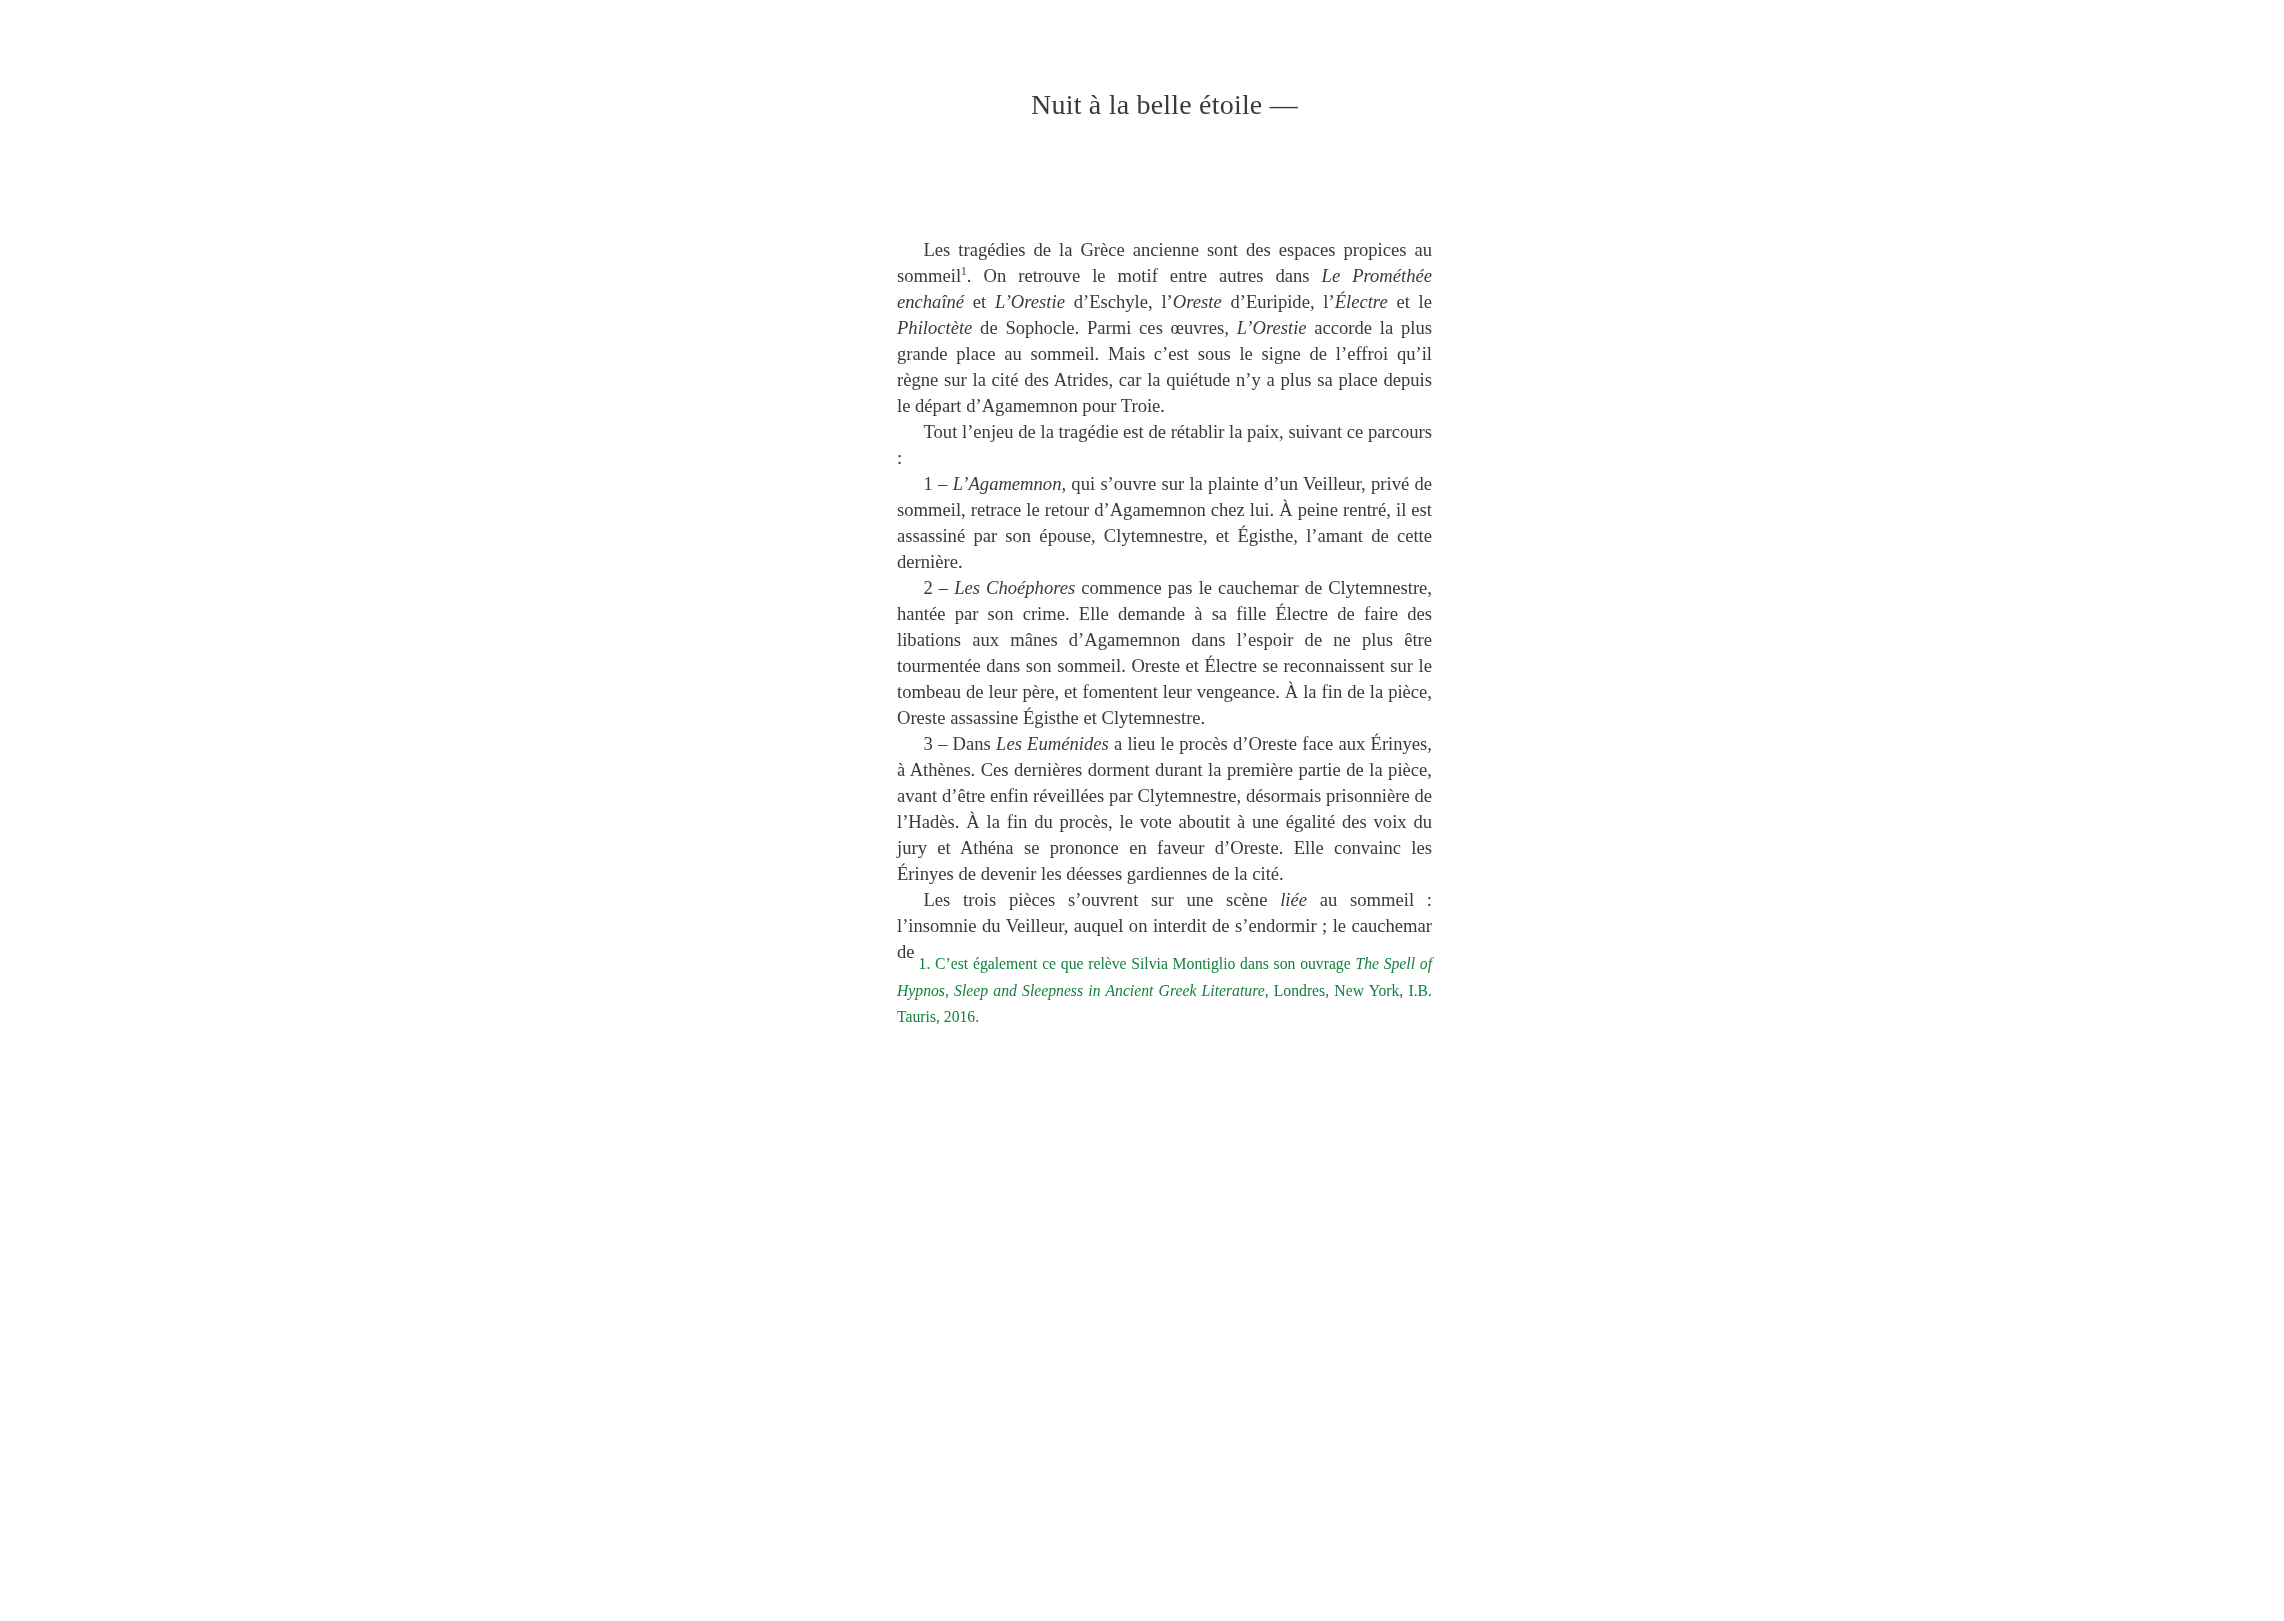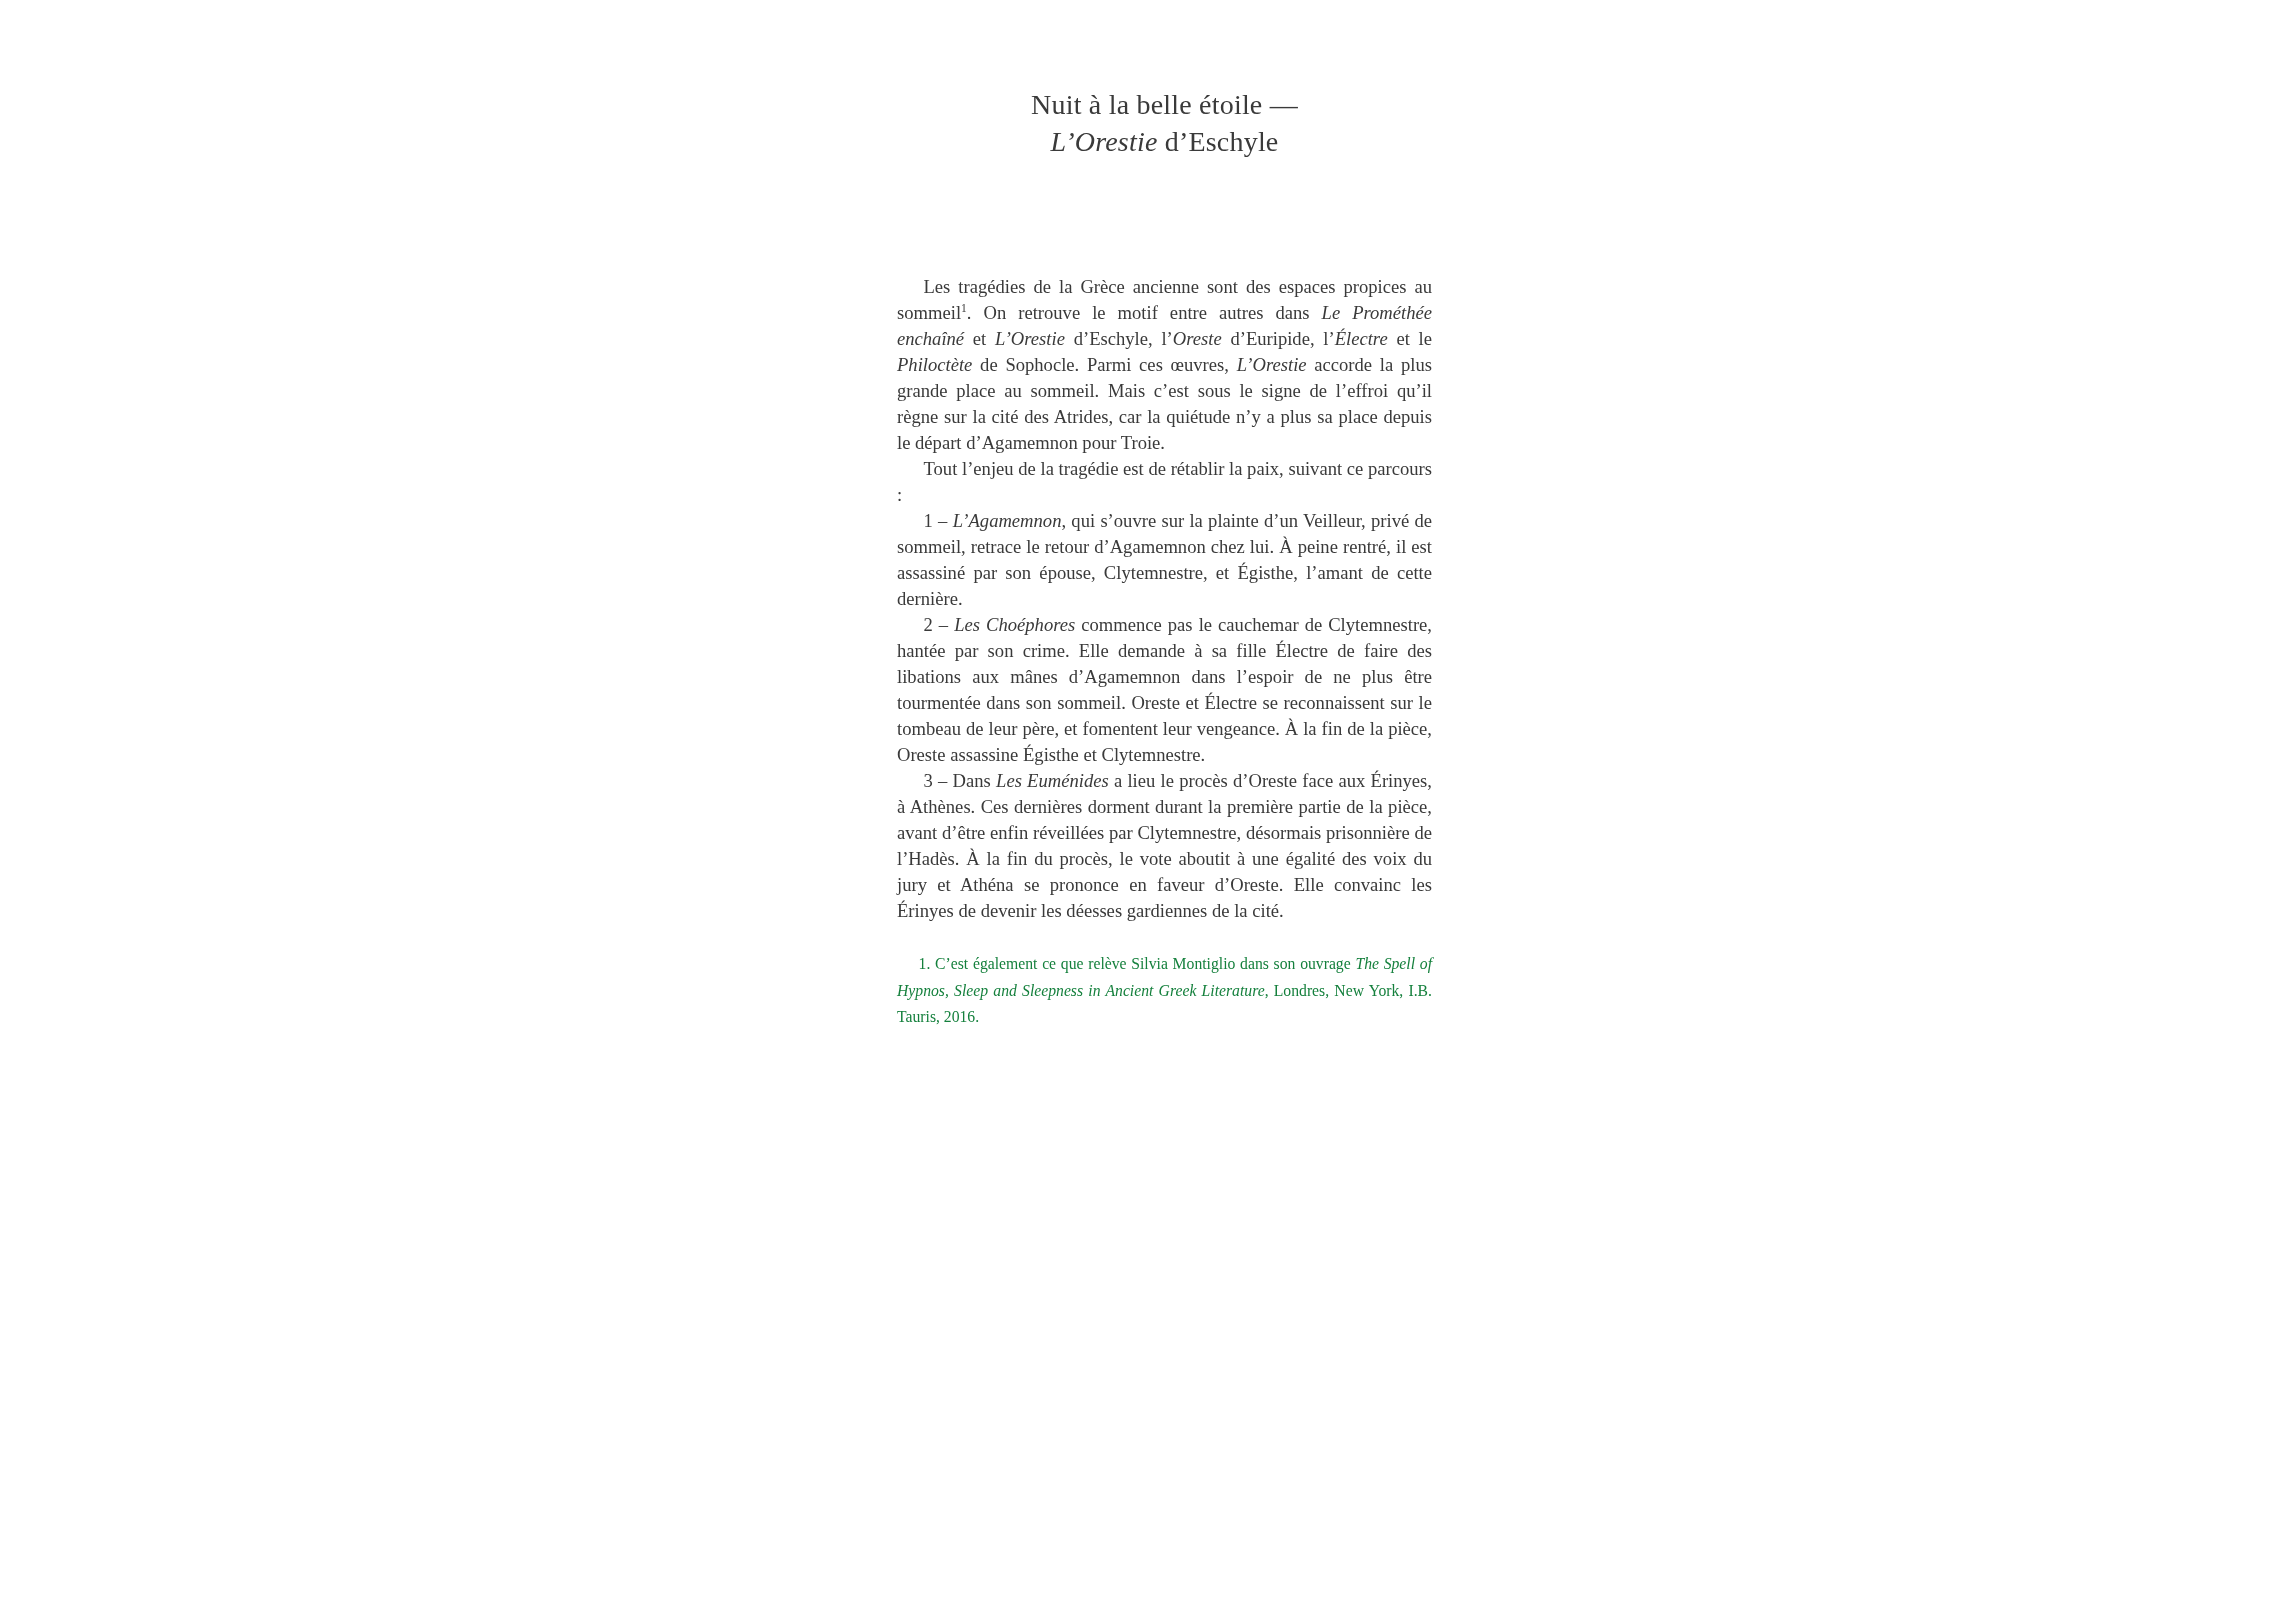--- a/index.html
+++ b/index.html
@@ -71,28 +71,28 @@
     color: #000000;
   }
 </style>
 </head>
 <body>
 
 <div class="page">
   <div class="content">
     <h1 class="title">
       <span class="title-line"><span>Nuit à la belle étoile —</span></span>
-      <span class="title-line"><span class="it">L’Orestie</span><span> d’Eschyle</span></span>
     </h1>
     <div class="body">
       <p class="para"><span>Les tragédies de la Grèce ancienne sont des espaces propices au sommeil</span><sup>1</sup><span>. On retrouve le motif entre autres dans </span><span class="it">Le Prométhée enchaîné</span><span> et </span><span class="it">L’Orestie</span><span> d’Eschyle, l’</span><span class="it">Oreste</span><span> d’Euripide, l’</span><span class="it">Électre</span><span> et le </span><span class="it">Philoctète</span><span> de Sophocle. Parmi ces œuvres, </span><span class="it">L’Orestie</span><span> accorde la plus grande place au sommeil. Mais c’est sous le signe de l’effroi qu’il règne sur la cité des Atrides, car la quiétude n’y a plus sa place depuis le départ d’Agamemnon pour Troie.</span></p>
       <p class="para"><span>Tout l’enjeu de la tragédie est de rétablir la paix, suivant ce parcours :</span></p>
       <p class="para"><span>1 – </span><span class="it">L’Agamemnon</span><span>, qui s’ouvre sur la plainte d’un Veilleur, privé de sommeil, retrace le retour d’Agamemnon chez lui. À peine rentré, il est assassiné par son épouse, Clytemnestre, et Égisthe, l’amant de cette dernière.</span></p>
       <p class="para"><span>2 – </span><span class="it">Les Choéphores</span><span> commence pas le cauchemar de Clytemnestre, hantée par son crime. Elle demande à sa fille Électre de faire des libations aux mânes d’Agamemnon dans l’espoir de ne plus être tourmentée dans son sommeil. Oreste et Électre se reconnaissent sur le tombeau de leur père, et fomentent leur vengeance. À la fin de la pièce, Oreste assassine Égisthe et Clytemnestre.</span></p>
       <p class="para"><span>3 – Dans </span><span class="it">Les Euménides</span><span> a lieu le procès d’Oreste face aux Érinyes, à Athènes. Ces dernières dorment durant la première partie de la pièce, avant d’être enfin réveillées par Clytemnestre, désormais prisonnière de l’Hadès. À la fin du procès, le vote aboutit à une égalité des voix du jury et Athéna se prononce en faveur d’Oreste. Elle convainc les Érinyes de devenir les déesses gardiennes de la cité.</span></p>
+      <p class="para"><span>Les trois pièces s’ouvrent sur une scène </span><span class="it">liée</span><span> au sommeil : l’insomnie du Veilleur, auquel on interdit de s’endormir ; le cauchemar de</span></p>
     </div>
   </div>
 
   <div class="footnote"><span>1. C’est également ce que relève Silvia Montiglio dans son ouvrage </span><span class="it">The Spell of Hypnos, Sleep and Sleepness in Ancient Greek Literature</span><span>, Londres, New York, I.B. Tauris, 2016.</span></div>
 
   <div class="page-number">47</div>
 </div>
 
 
 </body></html>

